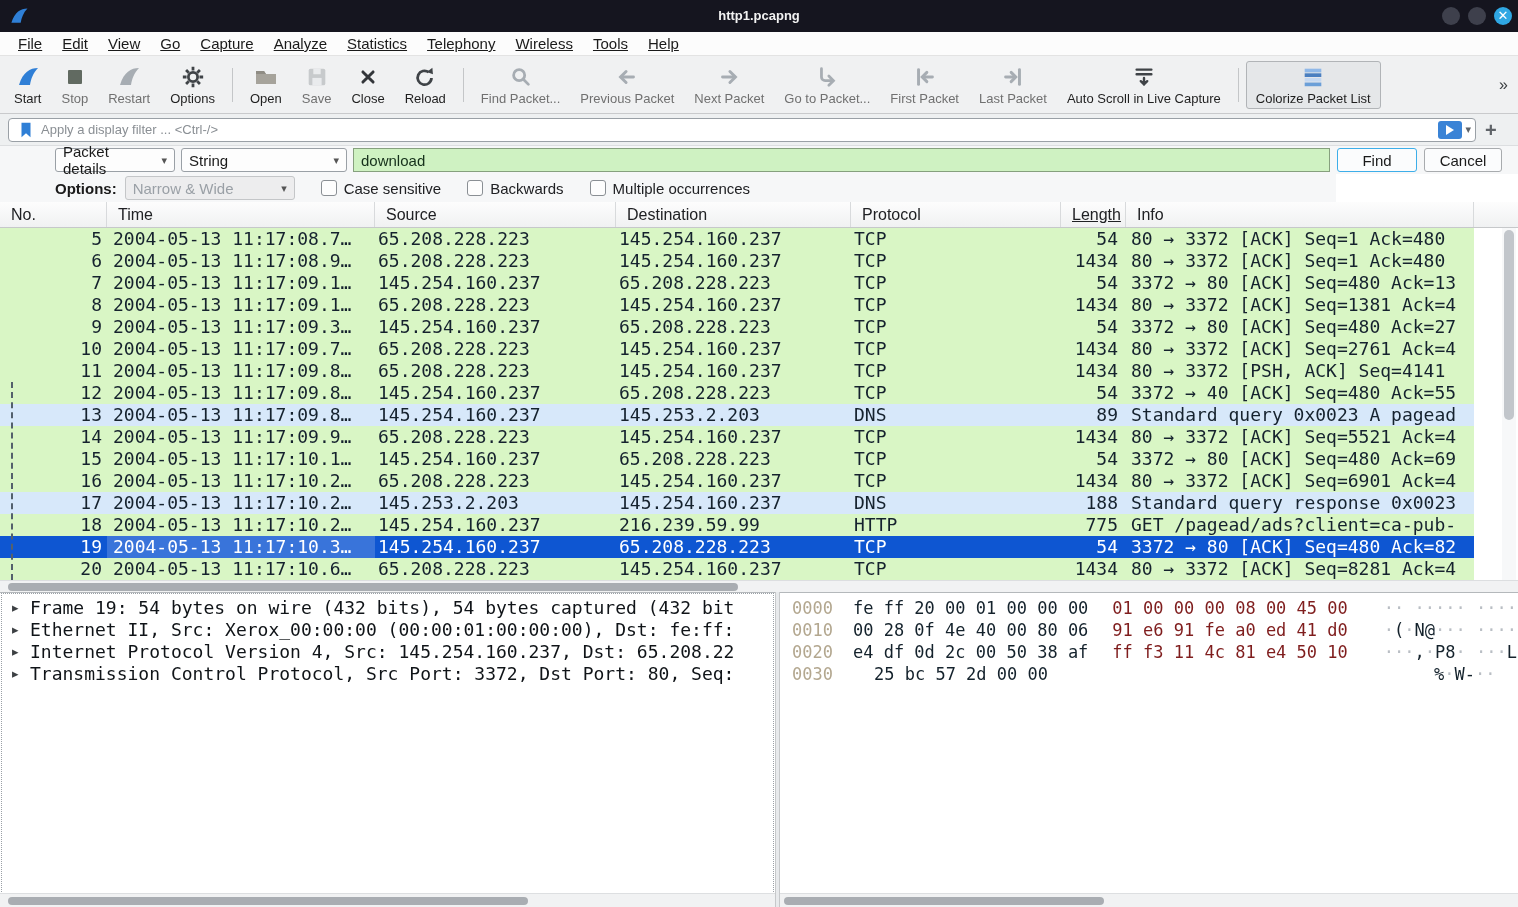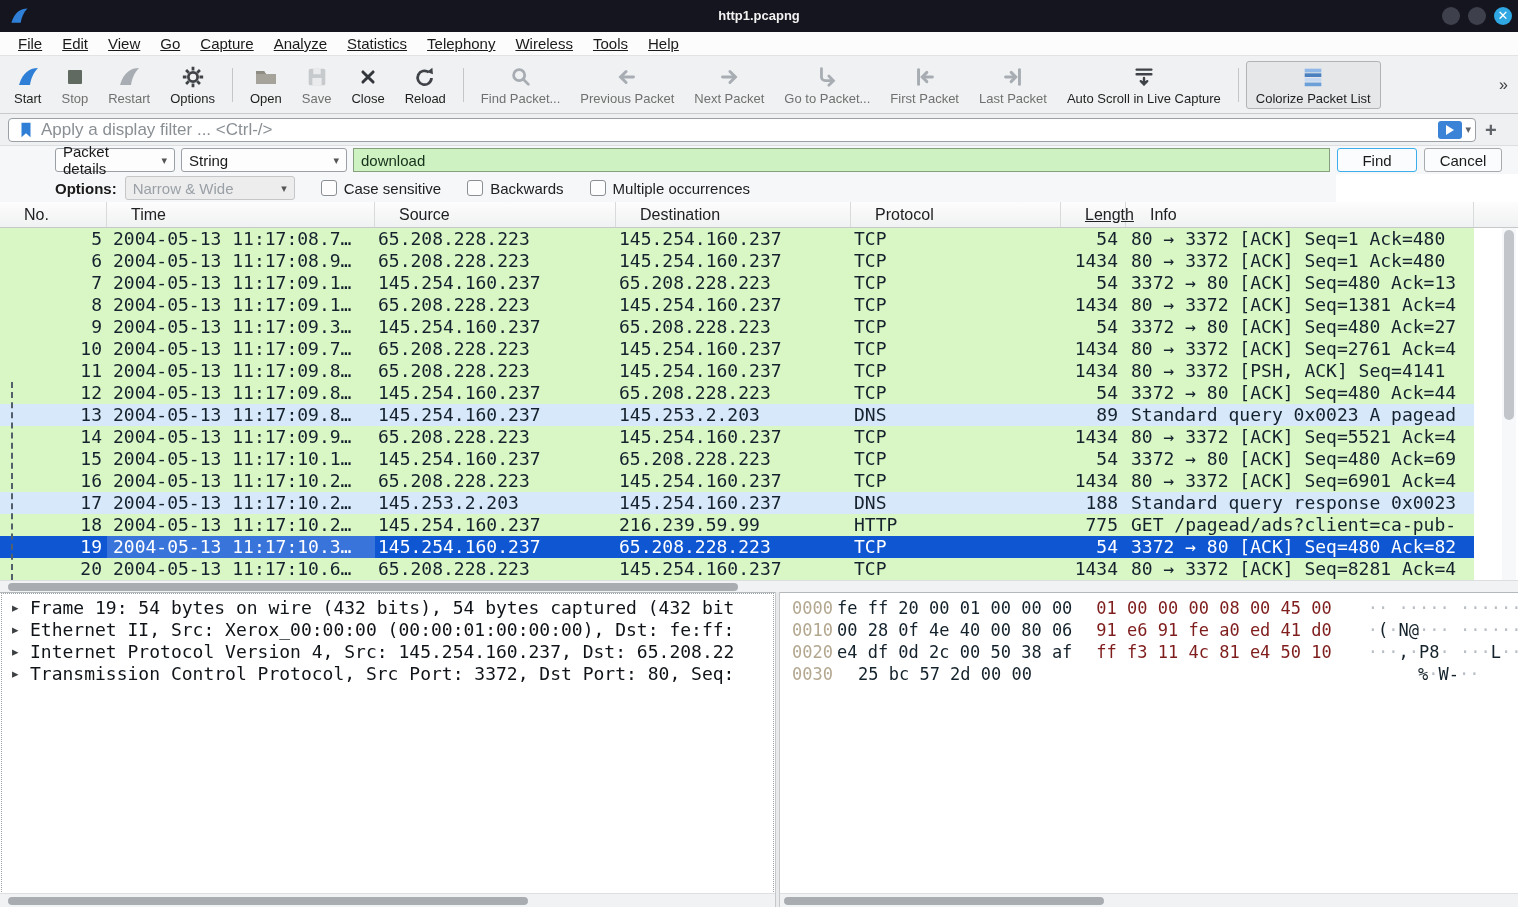--- a/index.html
+++ b/index.html
@@ -32,21 +32,21 @@
   .tb-btn .lb { font-size:13px; color:#1f1f1f; white-space:nowrap; }
   .tb-btn.disabled .lb { color:#707070; }
   .tb-btn.active { background:#e5e7e9; border-color:#b1b4b7; }
   .tb-overflow { margin-left:auto; margin-right:10px; color:#3c4043; font-size:16px; }
 
   
   .filterbar { position:absolute; top:114px; left:0; width:1518px; height:32px; background:#eef0f1;
                border-bottom:1px solid #dcdee0; display:flex; align-items:center; padding:0 8px; }
   .filter-wrap { position:relative; width:1468px; height:24px; background:#ffffff; border:1px solid #9aa0a6;
                  border-radius:4px; display:flex; align-items:center; padding:0 4px; }
-  .filter-wrap input { flex:1; border:none; outline:none; font-size:17px; color:#c2410c; background:transparent;
+  .filter-wrap input { flex:1; border:none; outline:none; font-size:13px; color:#c2410c; background:transparent;
                        font-family:"Liberation Sans", sans-serif; }
   .filter-wrap input::placeholder { color:#8a8f94; }
   .apply-wrap { display:flex; align-items:center; gap:3px; }
   .chev { color:#5f6368; font-size:11px; }
   .plus-btn { margin-left:9px; color:#5f6368; font-size:20px; font-weight:bold; line-height:20px; }
 
   
   .findbar { position:absolute; top:146px; left:0; width:1518px; height:28px; background:#f6f7f8;
              display:flex; align-items:center; }
   .combo { height:24px; border:1px solid #9aa0a6; border-radius:3px; background:#fdfdfd; display:flex;
@@ -67,21 +67,21 @@
                 display:flex; align-items:center; font-size:15px; }
   .opt-label { margin-left:55px; font-weight:bold; color:#1a1a1a; }
   .combo.c-charset { width:170px; margin-left:8px; background:#ededee; color:#9aa0a6; border-color:#c4c6c8;justify-content:space-between; }
   .chk { display:flex; align-items:center; gap:7px; margin-left:26px; color:#202124; }
   .chk .box { width:16px; height:16px; border:1px solid #8a8f94; border-radius:3px; background:#fdfdfd; }
 
   
   .pktheader { position:absolute; top:202px; left:0; width:1518px; height:26px;
                background:linear-gradient(#fdfdfd,#f0f1f2); border-bottom:1px solid #c6c8ca;
                display:flex; font-size:16px; color:#202124; }
-  .hcell { border-right:1px solid #d8dadc; display:flex; align-items:center; padding-left:24px; }
+  .hcell { border-right:1px solid #d8dadc; display:flex; align-items:center; padding-left:11px; }
   .pktrows { position:absolute; top:228px; left:0; width:1518px; height:352px; background:#ffffff; overflow:hidden; }
   .prow { display:flex; width:1474px; height:22px; line-height:22px;
           font-family:"DejaVu Sans Mono", monospace; font-size:18px; color:#15222e; }
   .prow.green { background:#d9f6c5; }
   .prow.blue  { background:#d7e8fa; }
   .prow.selected { background:#0e56d2; color:#ffffff; }
   .prow.selected .pc1 { background:rgba(255,255,255,0.18); }
   .pc { overflow:hidden; white-space:pre; }
   .pc0 { width:107px; text-align:right; padding-right:5px; }
   .pc1 { width:268px; padding-left:6px; }
@@ -105,21 +105,21 @@
   .dline { position:relative; height:22px; line-height:22px; padding-left:30px; white-space:pre; overflow:hidden;
            font-family:"DejaVu Sans Mono", monospace; font-size:18px; color:#101418; }
   .dline .tri { position:absolute; left:12px; top:0; font-size:13px; color:#3c4043; font-family:"DejaVu Sans", sans-serif; }
   .splitter { position:absolute; top:592px; left:775px; width:5px; height:315px; background:#e8eaec;
               border-left:1px solid #c6c8ca; border-right:1px solid #c6c8ca; }
   .hex-pane { position:absolute; top:592px; left:780px; width:738px; height:315px; background:#ffffff;
               border-top:1px solid #b4b8bb; padding-top:4px; overflow:hidden; }
   .hrow { display:flex; height:22px; line-height:22px; white-space:pre;
           font-family:"DejaVu Sans Mono", monospace; font-size:17px; }
   .hoff { color:#b3a78f; margin-left:12px; width:62px; }
-  .h1 { color:#14222c; width:250px; margin-left:4px; }
+  .h1 { color:#14222c; width:250px; margin-left:20px; }
   .h2 { color:#7f1d1d; width:250px; margin-left:24px; }
   .hascii { margin-left:36px; }
   .adot { color:#b9bec4; }
   .aprn { color:#14222c; }
   .bscroll { position:absolute; top:893px; height:14px; background:#f1f2f3; border-top:1px solid #dddfe1; }
   .bscroll .thumb { position:absolute; top:3px; height:8px; background:#a9adb2; border-radius:4px; }
   .bs-left { left:0; width:775px; }
   .bs-left .thumb { left:8px; width:520px; }
   .bs-right { left:780px; width:738px; }
   .bs-right .thumb { left:4px; width:320px; }
@@ -457,21 +457,21 @@
         <div class="pc pc5">1434</div>
         <div class="pc pc6">80 → 3372 [PSH, ACK] Seq=4141</div>
       </div>
       <div class="prow green">
         <div class="pc pc0">12</div>
         <div class="pc pc1">2004-05-13 11:17:09.8…</div>
         <div class="pc pc2">145.254.160.237</div>
         <div class="pc pc3">65.208.228.223</div>
         <div class="pc pc4">TCP</div>
         <div class="pc pc5">54</div>
-        <div class="pc pc6">3372 → 80 [ACK] Seq=480 Ack=44</div>
+        <div class="pc pc6">3372 → 40 [ACK] Seq=480 Ack=55</div>
       </div>
       <div class="prow blue">
         <div class="pc pc0">13</div>
         <div class="pc pc1">2004-05-13 11:17:09.8…</div>
         <div class="pc pc2">145.254.160.237</div>
         <div class="pc pc3">145.253.2.203</div>
         <div class="pc pc4">DNS</div>
         <div class="pc pc5">89</div>
         <div class="pc pc6">Standard query 0x0023 A pagead</div>
       </div>

